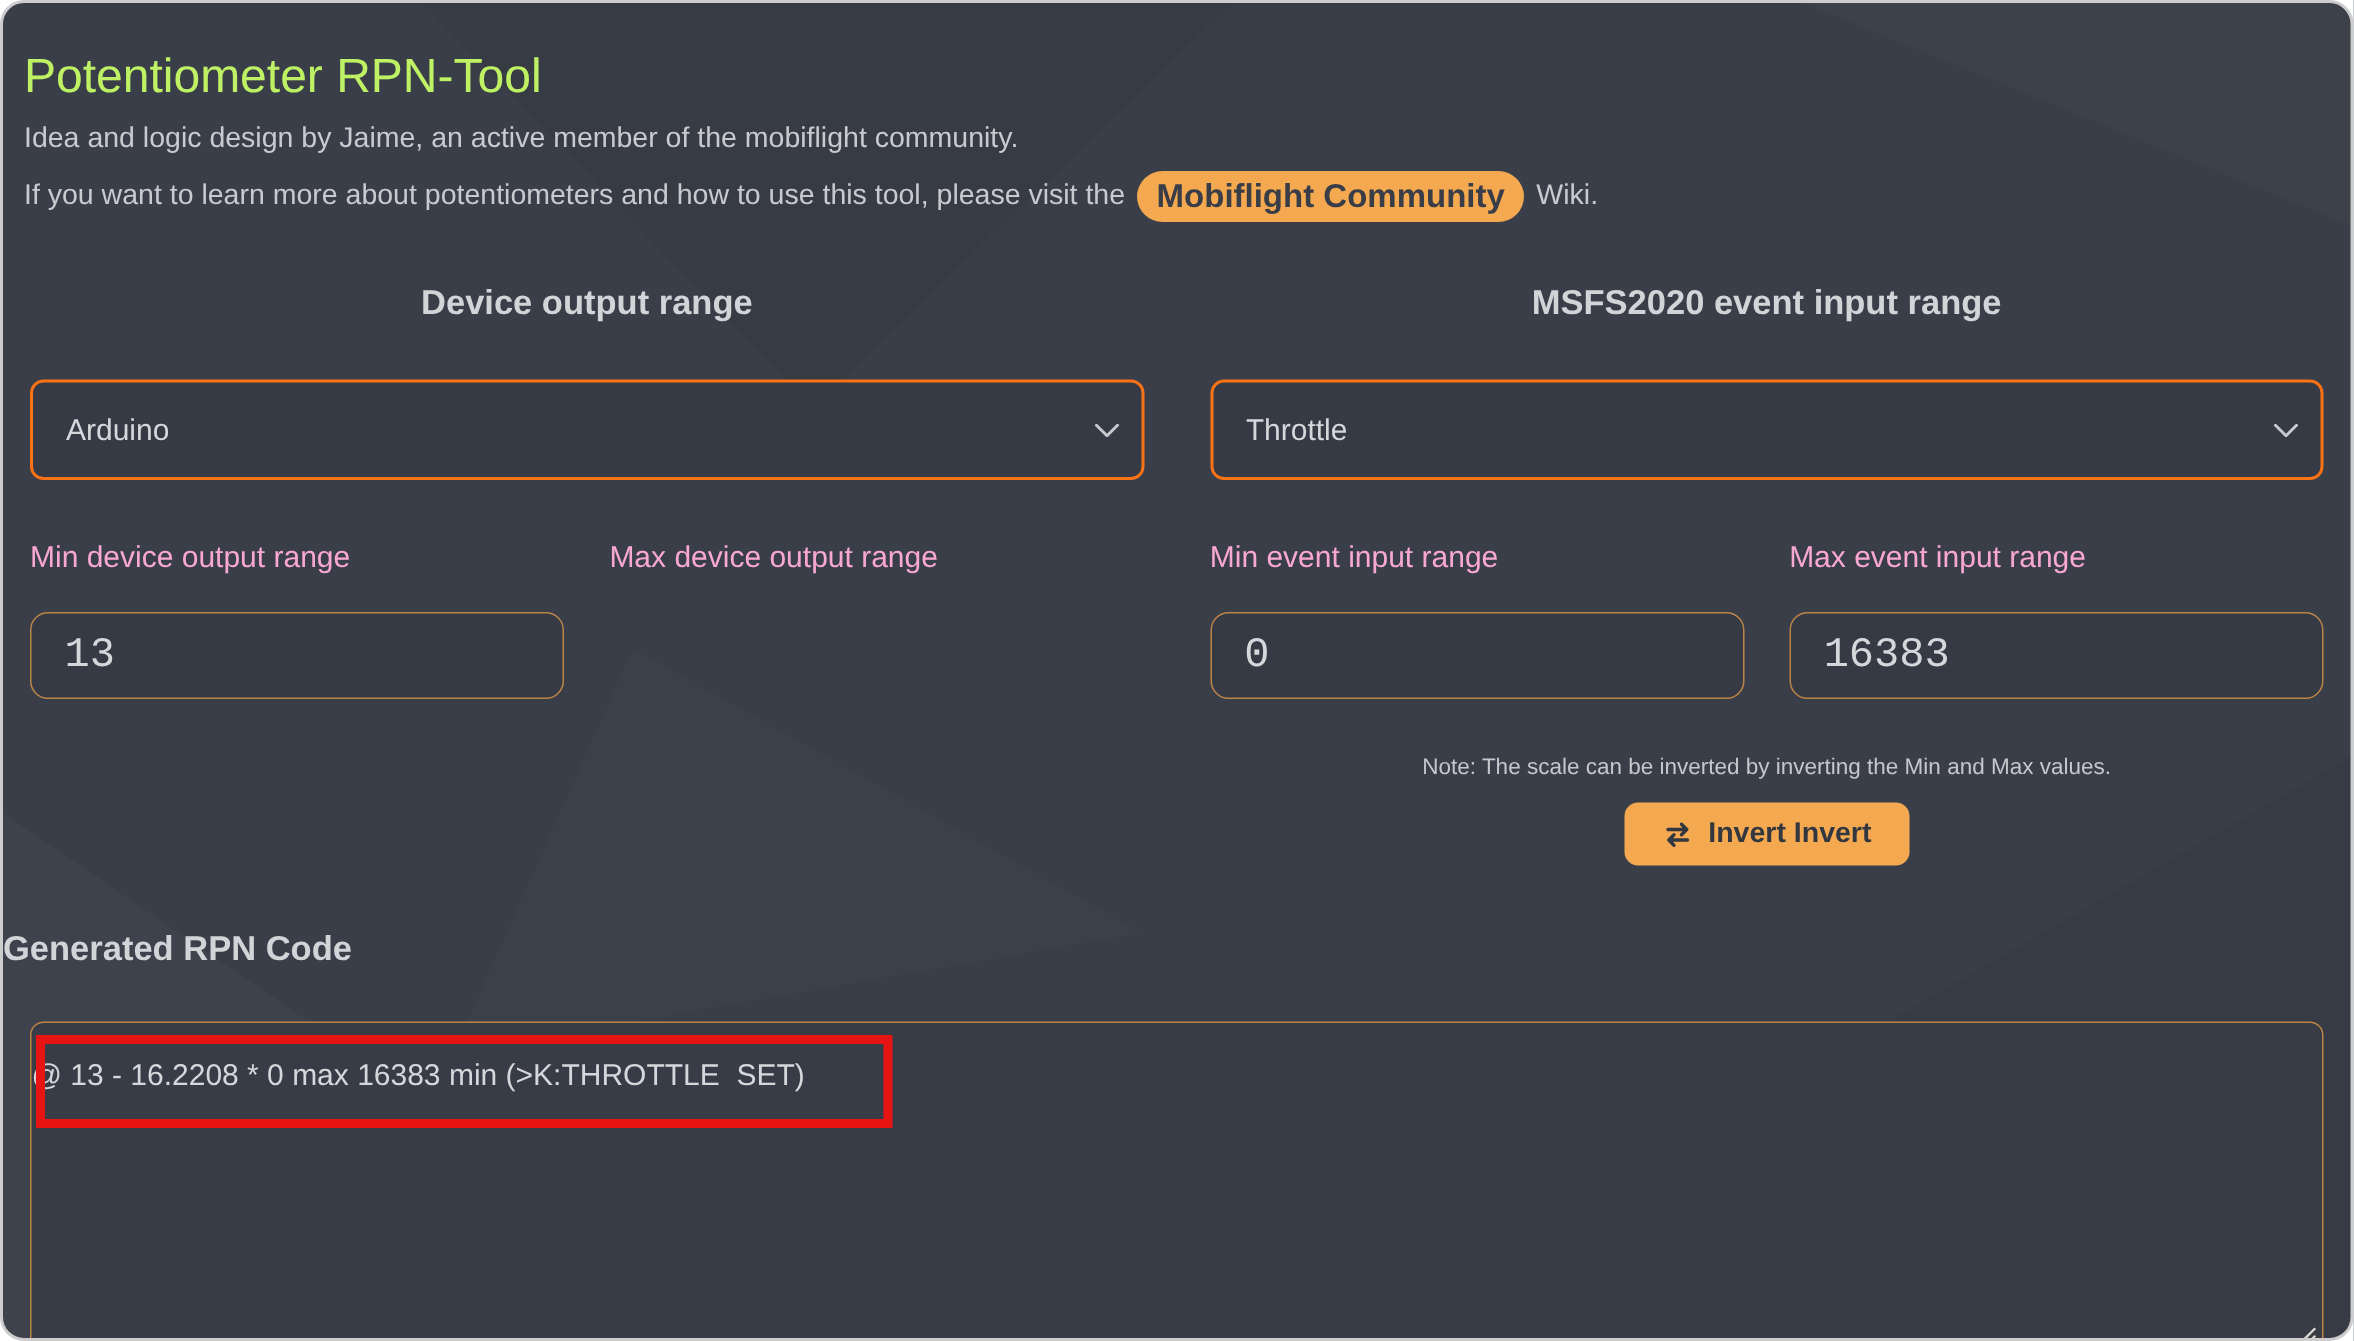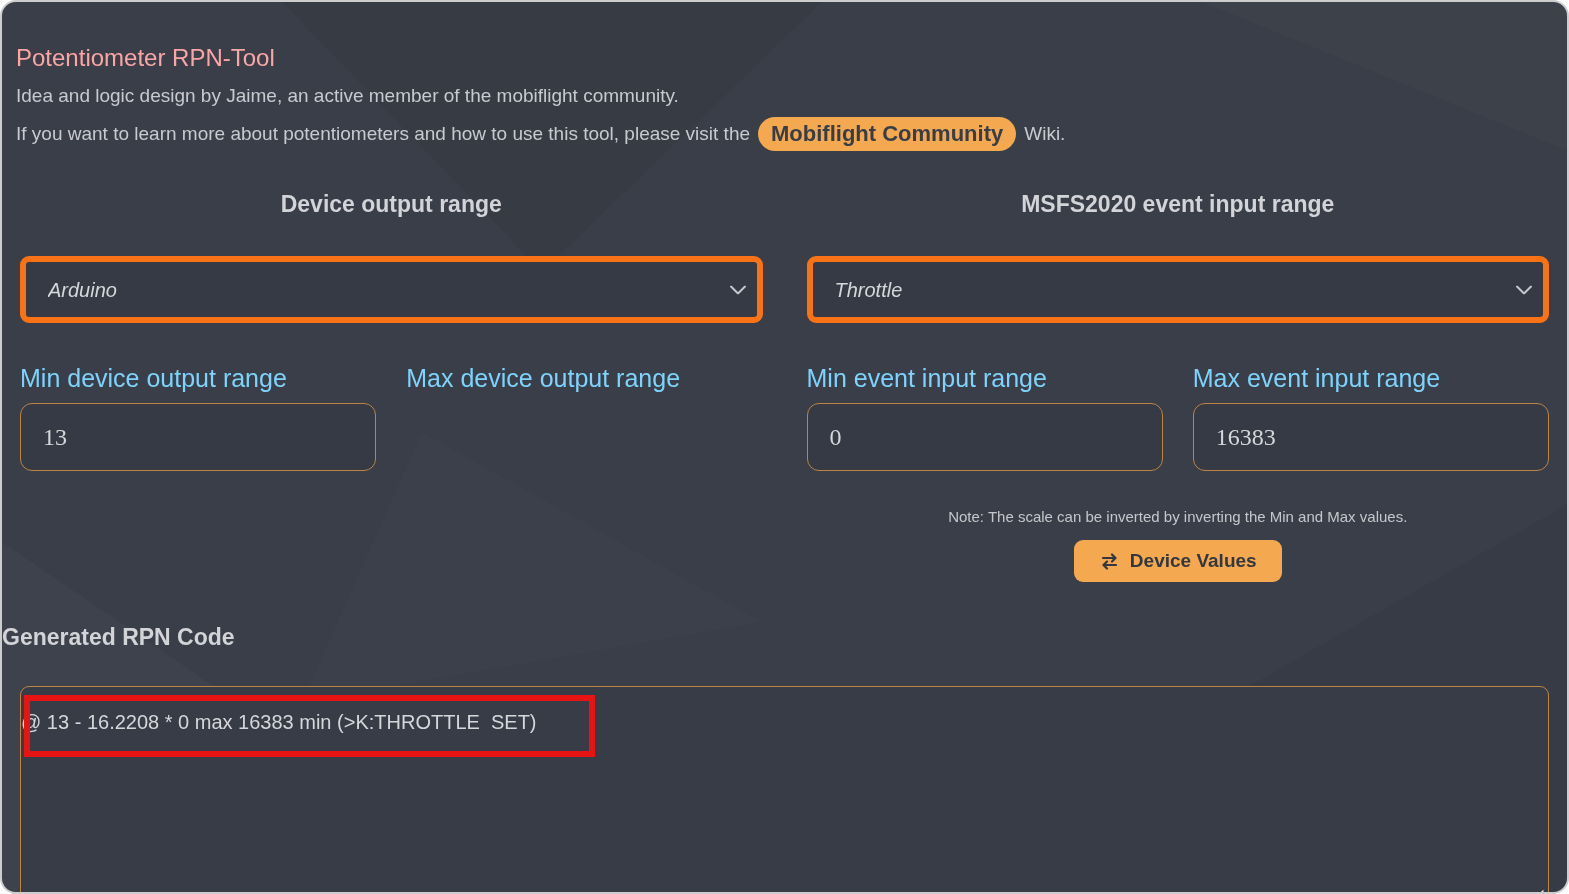--- a/index.html
+++ b/index.html
@@ -19,23 +19,23 @@
   }
   .bg-texture {
     position: absolute; inset: 0;
     pointer-events: none;
   }
   .content { position: relative; }
 
   
   .header { padding: 26px 18px 0 14px; }
   .title {
-    margin: 16px 0 13px 0;
-    font-size: 24px; font-weight: 400;
-    color: #fca5a5;
+    margin: 4px 0 13px 0;
+    font-size: 32px; font-weight: 400;
+    color: #bef264;
   }
   .sub-line {
     margin: 0 0 10px 0;
     font-size: 19px; color: #c9cad0;
   }
   .info-line {
     margin: 0; font-size: 19px; color: #c9cad0;
     display: flex; align-items: center;
   }
   .badge {
@@ -54,51 +54,50 @@
   }
   .col-heading {
     margin: 0 0 38px 0;
     text-align: center;
     font-size: 23px; font-weight: 700; color: #d3d4d8;
   }
   .select-wrap { position: relative; }
   select {
     width: 100%; height: 67px;
     background: #353a45;
-    border: 6px solid #f97316;
+    border: 2px solid #f97316;
     border-radius: 9px;
     color: #d6d7db; font-size: 20px;
     padding: 0 44px 0 22px;
     appearance: none; -webkit-appearance: none; -moz-appearance: none;
     font-family: inherit; cursor: pointer;
     outline: none;
-    font-style: italic;
   }
   .select-chevron {
     position: absolute; right: 17px; top: 50%;
     transform: translateY(-50%);
     pointer-events: none; line-height: 0;
   }
   .fields {
     display: grid; grid-template-columns: 1fr 1fr;
     column-gap: 30px; margin-top: 41px;
   }
   .field label {
     display: block;
-    font-size: 25px; color: #7dd3fc;
-    margin-bottom: 10px;
+    font-size: 20px; color: #f9a8d4;
+    margin-bottom: 24px;
   }
   .field input {
-    width: 100%; height: 68px;
+    width: 100%; height: 58px;
     background: #353a45;
     border: 1px solid #bd8448;
     border-radius: 12px;
-    color: #d6d7db; font-size: 24px;
+    color: #d6d7db; font-size: 28px;
     padding: 0 22px;
-    font-family: Liberation Serif, serif; outline: none;
+    font-family: Liberation Mono, monospace; outline: none;
   }
   .note {
     text-align: center;
     font-size: 15px; color: #c6c7cc;
     margin-top: 37px;
   }
   .invert-row { text-align: center; margin-top: 9px; }
   .invert-btn {
     display: inline-flex; align-items: center; gap: 10px;
     background: #f4a950; color: #33373f;
@@ -215,21 +214,21 @@
         </div>
         <p class="note">Note: The scale can be inverted by inverting the Min and Max values.</p>
         <div class="invert-row">
           <button class="invert-btn">
             <span class="icon">
               <svg width="21" height="17" viewBox="0 0 21 17">
                 <path d="M4 5 H16 M13 1.5 L16.5 5 L13 8.5" fill="none" stroke="#33373f" stroke-width="2.2" stroke-linecap="round" stroke-linejoin="round"></path>
                 <path d="M17 12 H5 M8 8.5 L4.5 12 L8 15.5" fill="none" stroke="#33373f" stroke-width="2.2" stroke-linecap="round" stroke-linejoin="round"></path>
               </svg>
             </span>
-            <span>Device Values</span>
+            <span>Invert Invert</span>
           </button>
         </div>
       </div>
 
     </div>
 
     <h2 class="rpn-heading">Generated RPN Code</h2>
 
     <div class="code-wrap">
       <textarea spellcheck="false" style="">@ 13 - 16.2208 * 0 max 16383 min (&gt;K:THROTTLE  SET)</textarea>

